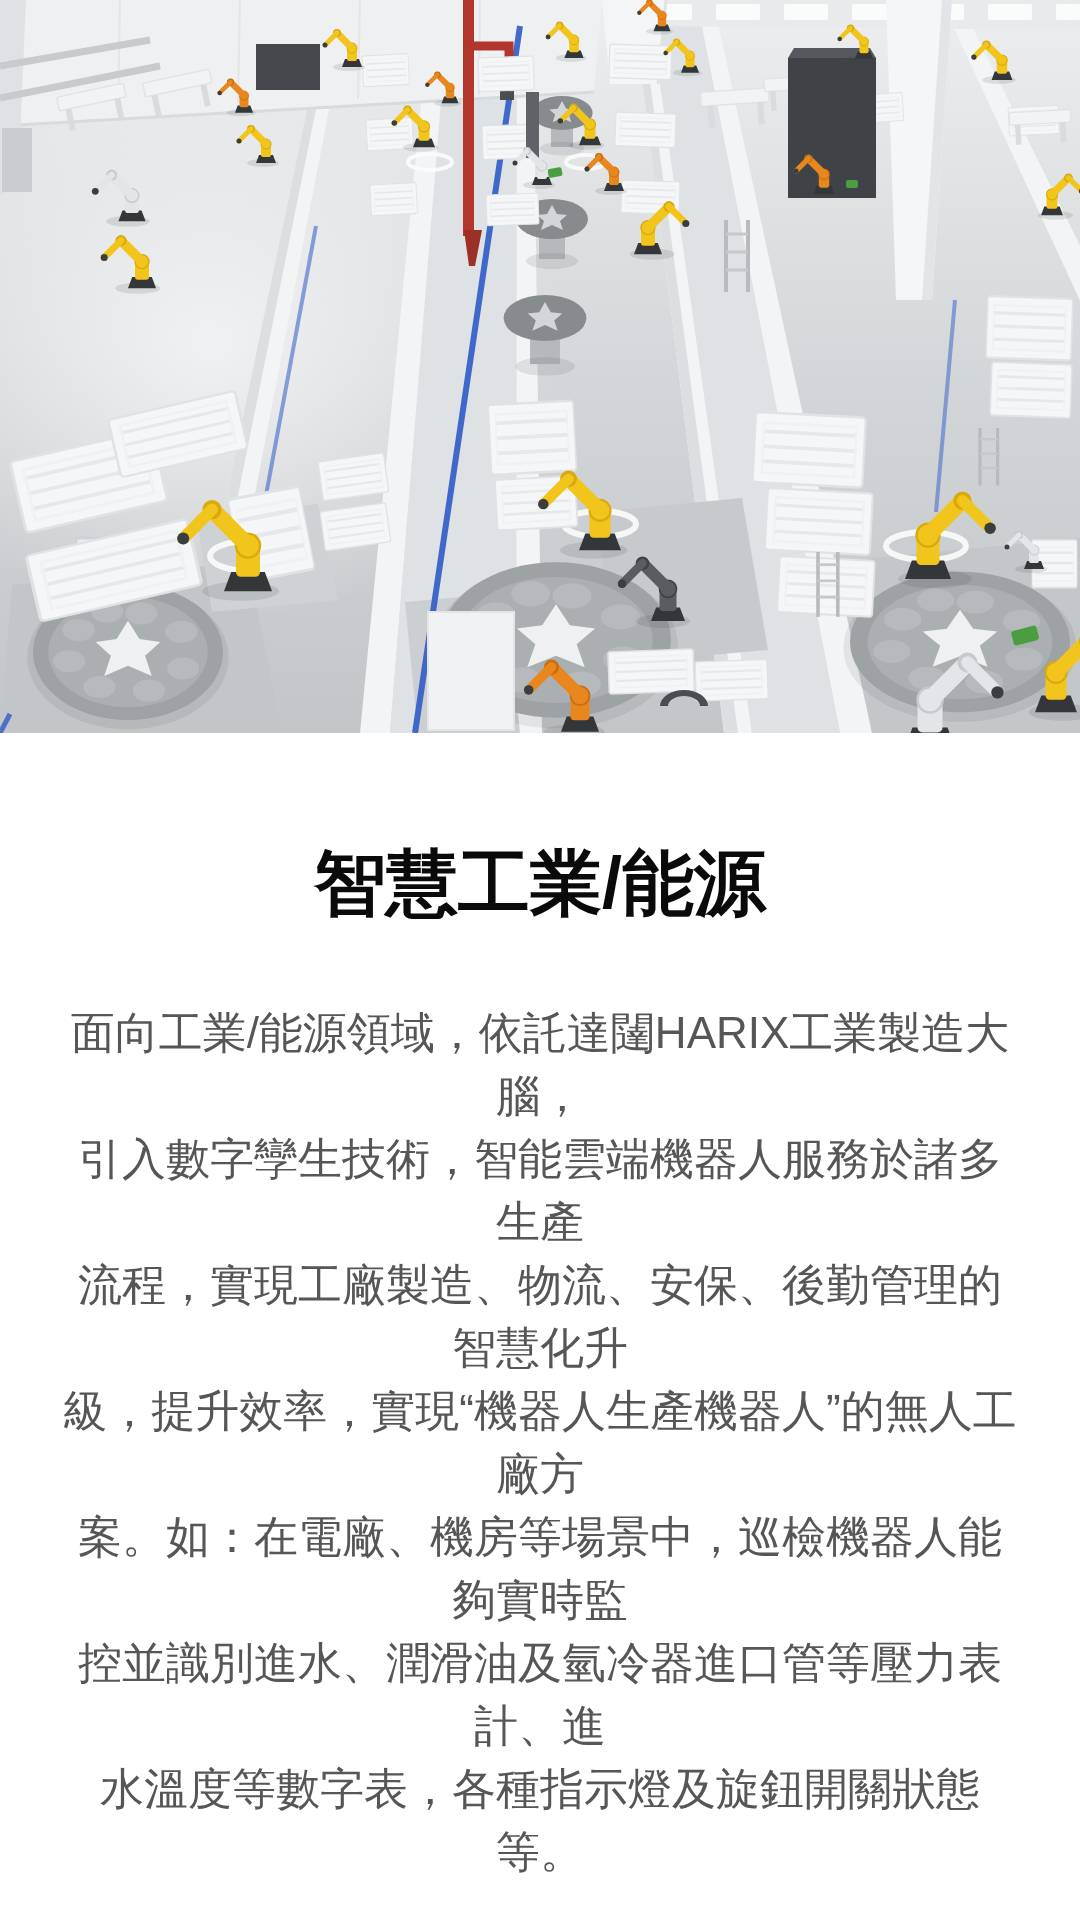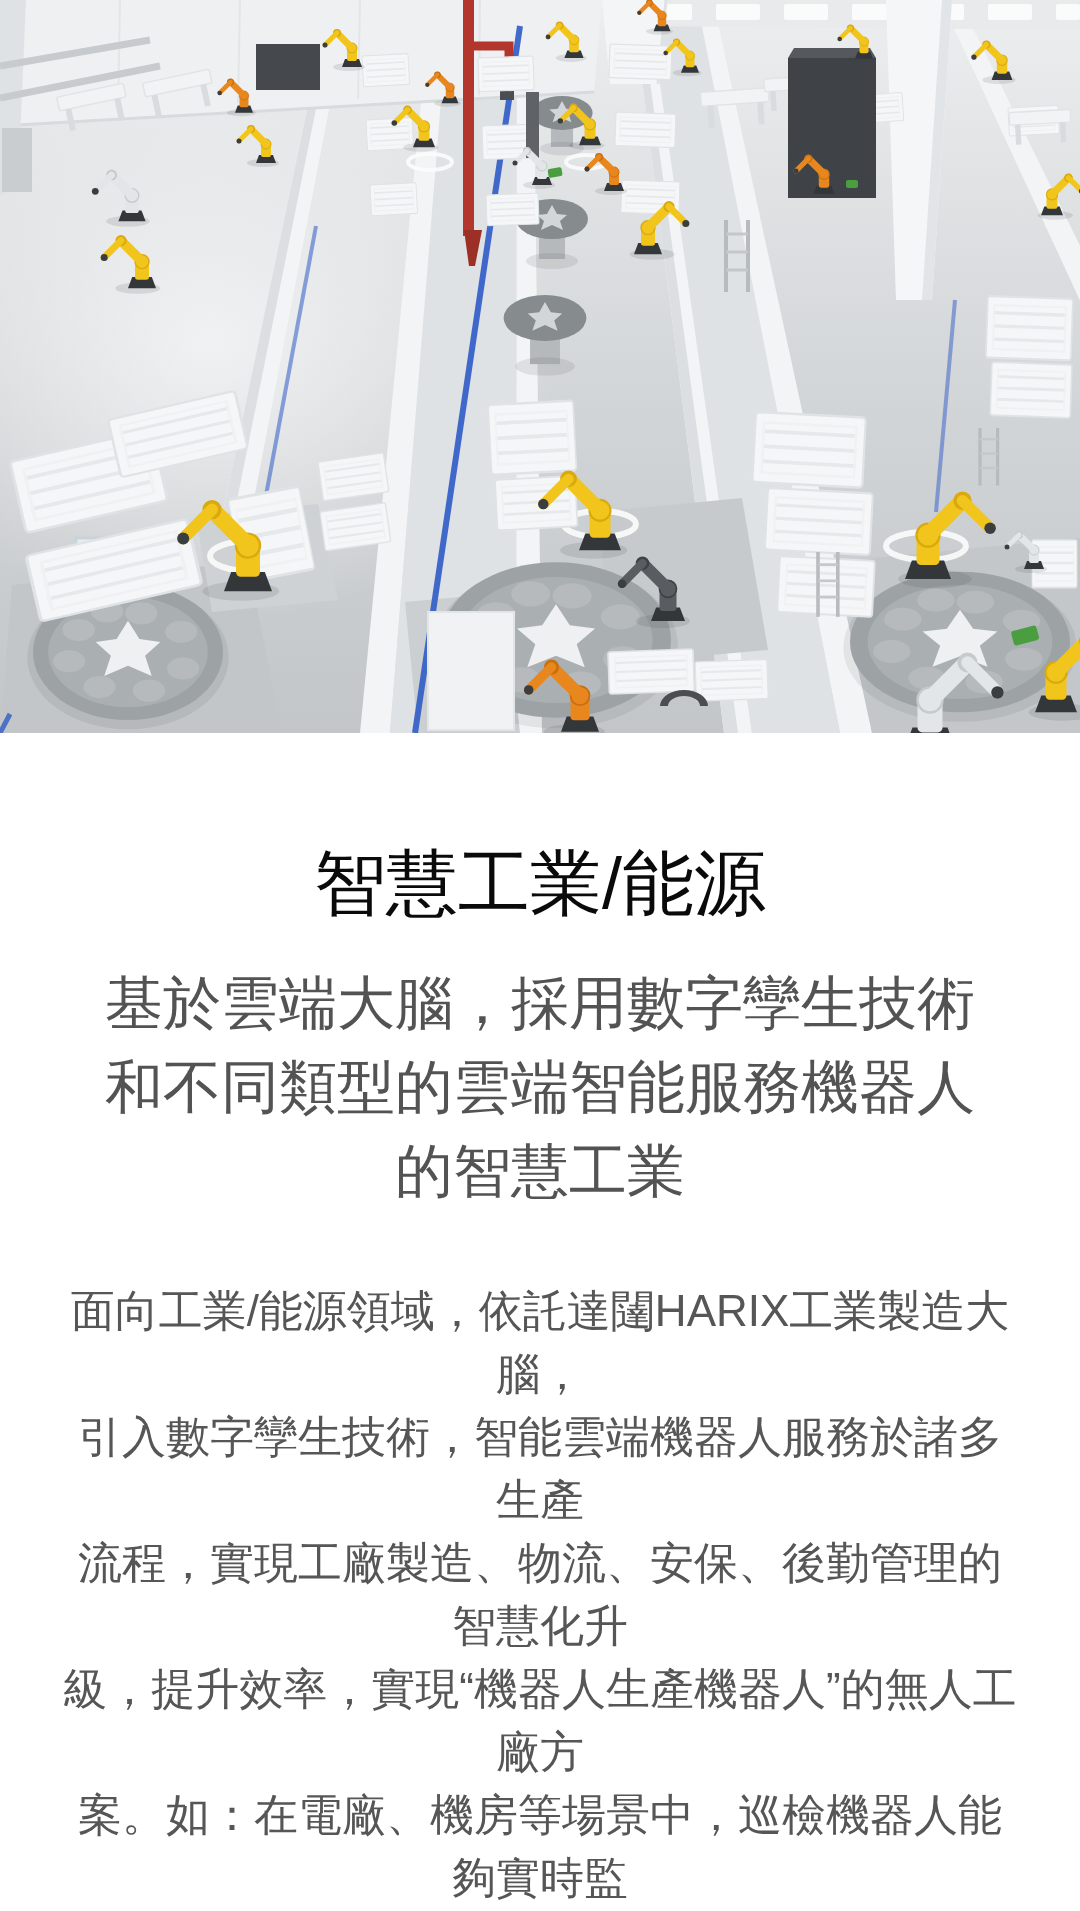--- a/index.html
+++ b/index.html
@@ -8,21 +8,21 @@
     background:var(--t-background,#ffffff);
     font-family:"Liberation Sans","DejaVu Sans",sans-serif;
     overflow:hidden;
   }
   .page{width:1080px;height:1911px;position:relative;}
   .hero{margin:0;width:1080px;height:733px;display:block;overflow:hidden;}
   .hero svg{display:block;width:1080px;height:733px;}
   .content{padding:0;}
   .title{
     margin:98px 0 0;
-    font-size:72px;line-height:104px;font-weight:400;
+    font-size:72px;line-height:104px;font-weight:700;
     text-align:center;color:var(--t-title,#0a0a0a);
     letter-spacing:0;
   }
   .subtitle{
     margin:26px 0 0;
     font-size:58px;line-height:84px;font-weight:500;
     text-align:center;color:var(--t-subtitle,#535353);
     white-space:pre-line;
   }
   .bodytext{
@@ -292,23 +292,20 @@
       <g fill="var(--p-accent_green,#4a9e3f)">
         <rect x="1012" y="628" width="26" height="15" rx="3" transform="rotate(-15 1025 635)"></rect>
         <rect x="548" y="168" width="14" height="9" rx="2" transform="rotate(-10 555 172)"></rect>
         <rect x="846" y="180" width="12" height="8" rx="2"></rect>
       </g>
     </svg>
   </figure>
 
   <section class="content">
     <h1 class="title">智慧工業/能源</h1>
-    <h2 class="subtitle">基於雲端大腦，採用數字孿生技術
-和不同類型的雲端智能服務機器人
-的智慧工業</h2>
     <p class="bodytext">面向工業/能源領域，依託達闥HARIX工業製造大腦，
 引入數字孿生技術，智能雲端機器人服務於諸多生產
 流程，實現工廠製造、物流、安保、後勤管理的智慧化升
 級，提升效率，實現“機器人生產機器人”的無人工廠方
 案。如：在電廠、機房等場景中，巡檢機器人能夠實時監
 控並識別進水、潤滑油及氫冷器進口管等壓力表計、進
 水溫度等數字表，各種指示燈及旋鈕開關狀態等。</p>
   </section>
 
 </div>

